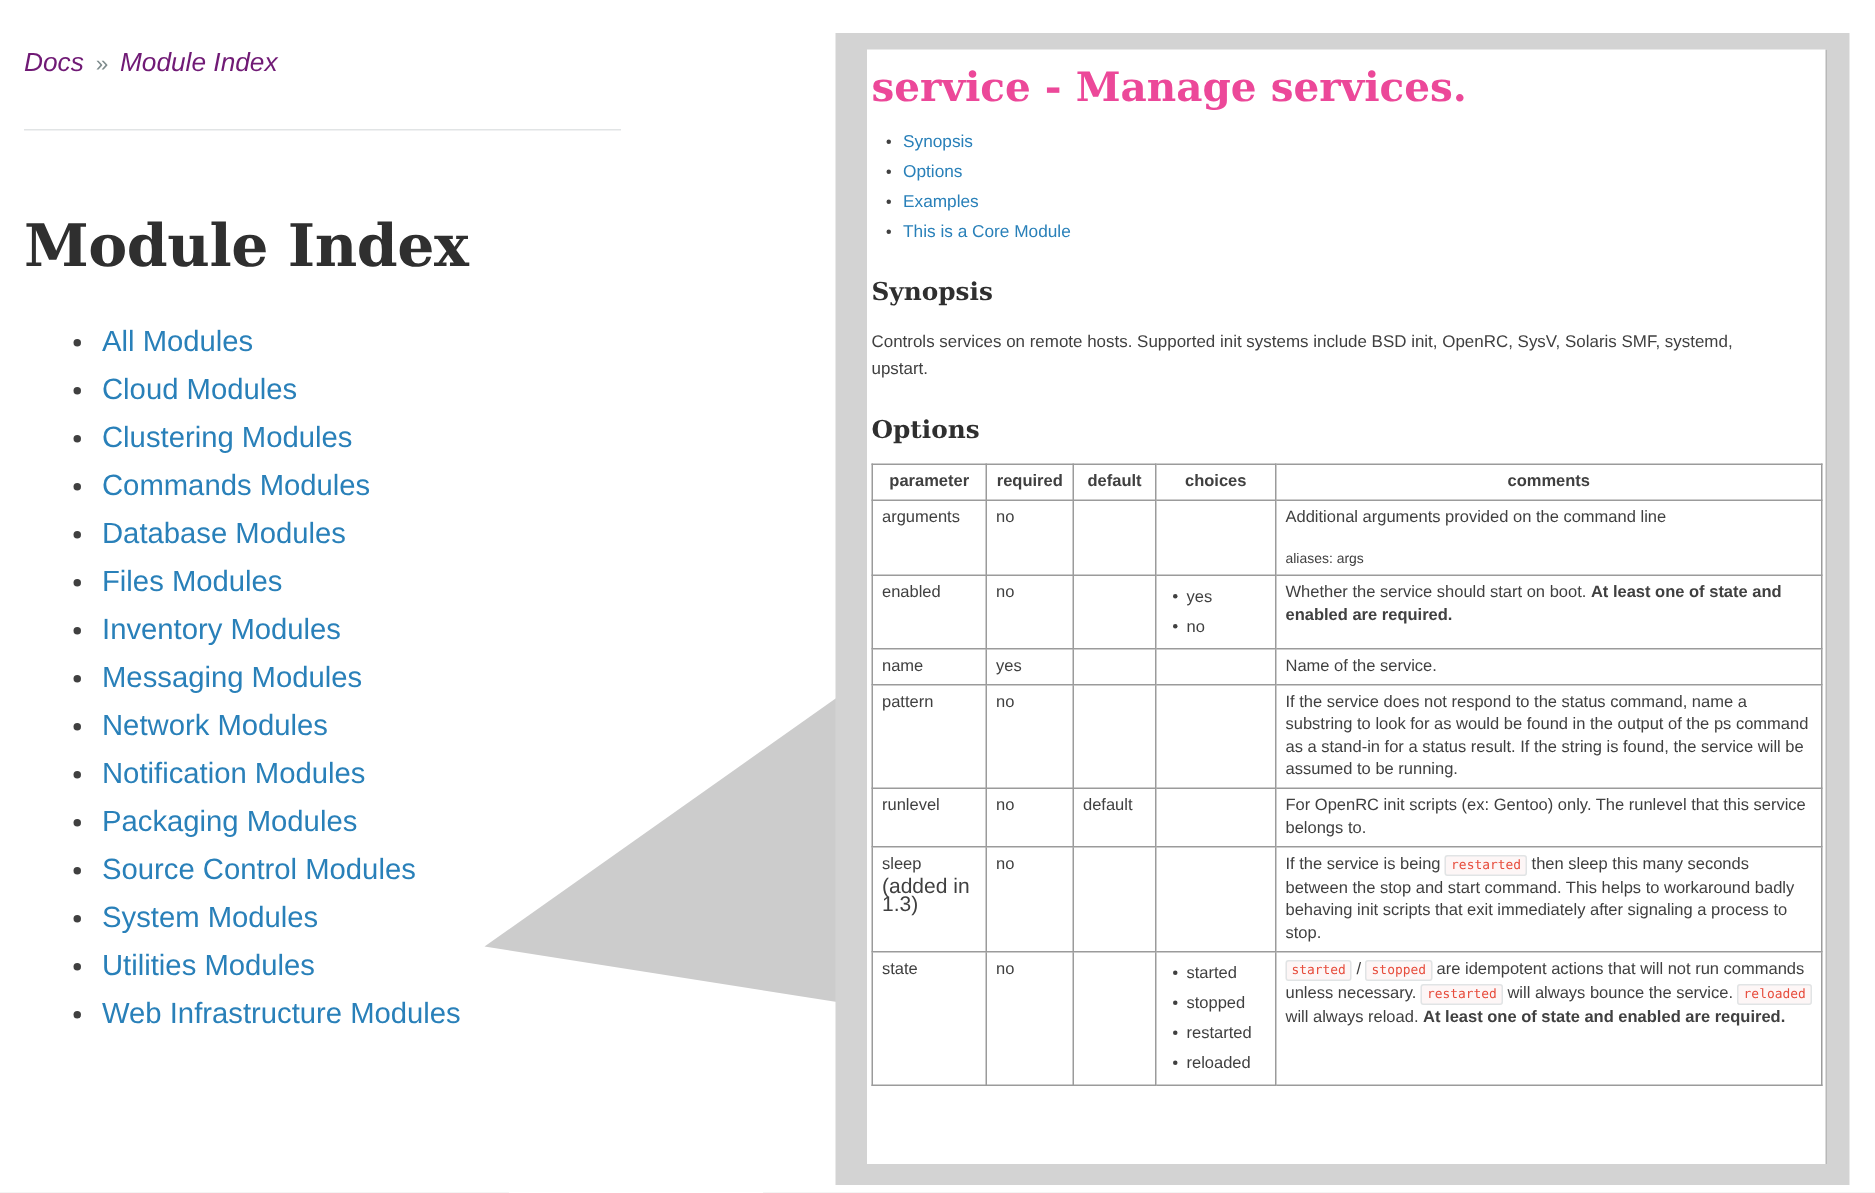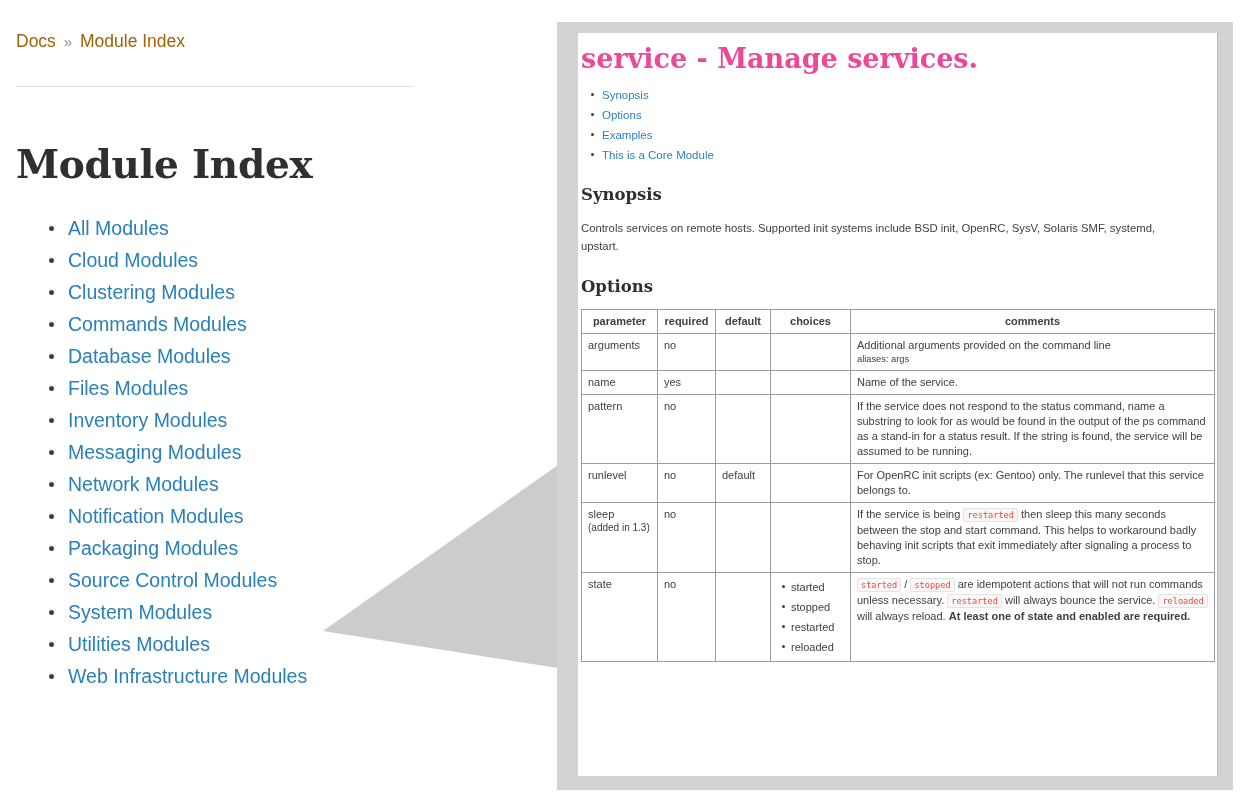--- a/index.html
+++ b/index.html
@@ -13,21 +13,21 @@
   #root { position: relative; width: 1250px; height: 795px; }
 
   
   #left-col { position: absolute; left: 0; top: 0; width: 520px; height: 795px; }
 
   #breadcrumb {
     position: absolute; left: 16px; top: 30px;
     font-size: 17.5px; line-height: 22px;
     white-space: nowrap;
   }
-  #breadcrumb .crumb-link { color: #a16207; }
+  #breadcrumb .crumb-link { color: #701a75; font-style: italic; }
   #breadcrumb .crumb-sep { color: #7f8c8d; font-size: 15px; padding: 0 3px; }
 
   #breadcrumb-rule {
     position: absolute; left: 16px; top: 86px;
     width: 398px; height: 1px; background: #e1e4e5;
   }
 
   #page-title {
     position: absolute; left: 16px; top: 112px;
     font-family: "DejaVu Serif", "Liberation Serif", serif;
@@ -151,21 +151,21 @@
   }
   #options-table col.c-parameter { width: 76px; }
   #options-table col.c-required  { width: 58px; }
   #options-table col.c-default   { width: 55px; }
   #options-table col.c-choices   { width: 80px; }
   #options-table col.c-comments  { width: 364px; }
 
   td.cell-parameter { white-space: normal; margin-top: 16px; }
   td.cell-parameter .param-note {
     display: block;
-    font-size: 10px;
+    font-size: 14px;
     line-height: 12px;
     color: #404040;
   }
 
   ul.choice-list {
     list-style: none; margin: 0; padding: 0 0 0 14px;
   }
   ul.choice-list li {
     position: relative;
     line-height: 20px;
@@ -185,20 +185,21 @@
     font-size: 8.6px;
     color: #e74c3c;
     background: #fdf6f6;
     border: 1px solid #e1e4e5;
     border-radius: 2px;
     padding: 1px 3px;
     white-space: nowrap;
   }
   .aliases-line {
     display: block;
+    margin-top: 13px;
     font-size: 9.3px;
     line-height: 13px;
     color: #404040;
   }
 </style>
 </head>
 <body>
 
 <div id="root">
 
@@ -279,20 +280,35 @@
               <td class="cell-parameter">arguments</td>
               <td>no</td>
               <td></td>
               <td></td>
               <td>
                 <span>Additional arguments provided on the command line</span>
                 <span class="aliases-line">aliases: args</span>
               </td>
             </tr>
 
+            <tr>
+              <td class="cell-parameter">enabled</td>
+              <td>no</td>
+              <td></td>
+              <td>
+                <ul class="choice-list">
+                  <li><span>yes</span></li>
+                  <li><span>no</span></li>
+                </ul>
+              </td>
+              <td>
+                <span>Whether the service should start on boot.</span>
+                <span class="cmt-strong">At least one of state and enabled are required.</span>
+              </td>
+            </tr>
 
             <tr>
               <td class="cell-parameter">name</td>
               <td>yes</td>
               <td></td>
               <td></td>
               <td>
                 <span>Name of the service.</span>
               </td>
             </tr>

